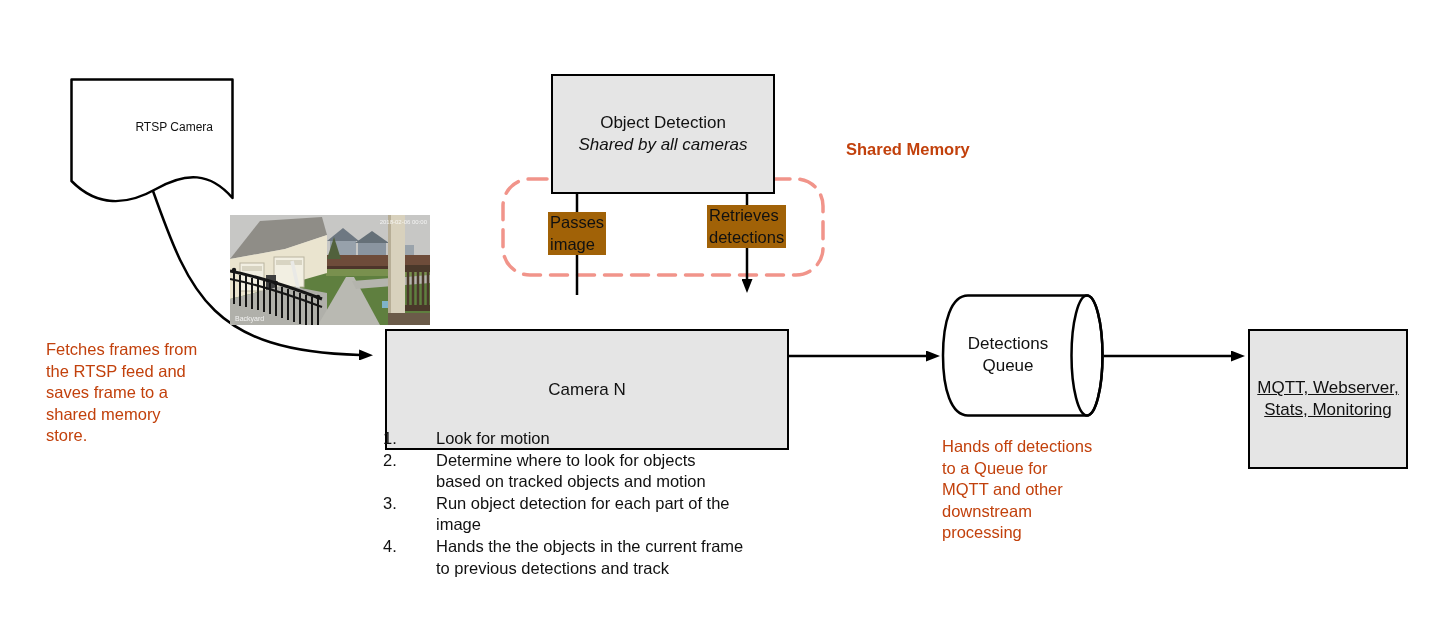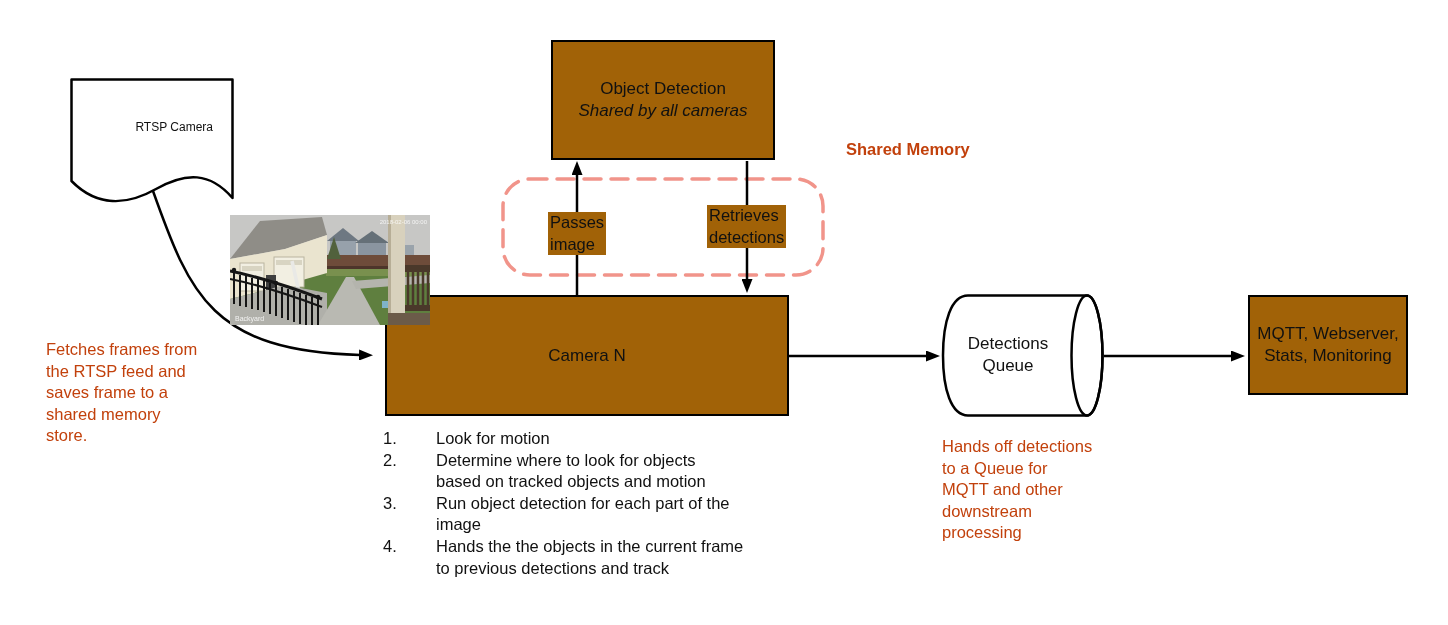--- a/index.html
+++ b/index.html
@@ -4,23 +4,23 @@
 <style>
   html,body{margin:0;padding:0;background:#ffffff;}
   .canvas{
     position:relative;width:1448px;height:625px;background:#ffffff;overflow:hidden;
     font-family:"Liberation Sans", sans-serif;color:#111;
   }
   .abs{position:absolute;}
   .preline{white-space:pre-line;}
   .note{font-size:16.5px;line-height:21.6px;color:#c2410c;}
   .node-box{
-    position:absolute;background:#a16207;border:2.5px solid #000;
+    position:absolute;background:#e5e5e5;border:2.5px solid #000;
     display:flex;flex-direction:column;align-items:center;justify-content:center;
-    text-align:center;font-size:17px;line-height:21.6px;box-sizing:border-box;
+    text-align:center;font-size:17px;line-height:21.6px;box-sizing:border-box;margin-top:34px;
   }
   .edge-label{
     position:absolute;background:#a16207;font-size:16.5px;line-height:21.6px;
     padding:0 2px;white-space:pre-line;
   }
   .svg-layer{position:absolute;left:0;top:0;}
   .sm-title{font-weight:bold;}
   .steps{position:absolute;left:383px;top:428px;font-size:16.5px;line-height:21.6px;}
   .step-row{display:flex;}
   .step-num{width:53px;flex:0 0 53px;}
@@ -156,18 +156,18 @@
 
   <div class="abs preline" style="left:940px;top:333px;width:136px;text-align:center;font-size:17px;line-height:21.6px;">Detections
 Queue</div>
 
   <div class="abs note preline" style="left:942px;top:436px;">Hands off detections
 to a Queue for
 MQTT and other
 downstream
 processing</div>
 
-  <div class="node-box preline" style="left:1248px;top:295px;width:160px;height:100px;">
+  <div class="node-box preline" style="left:1248px;top:295px;width:160px;height:140px;text-decoration:underline;">
     <div class="preline">MQTT, Webserver,
 Stats, Monitoring</div>
   </div>
 
 </div>
 
 </body></html>

